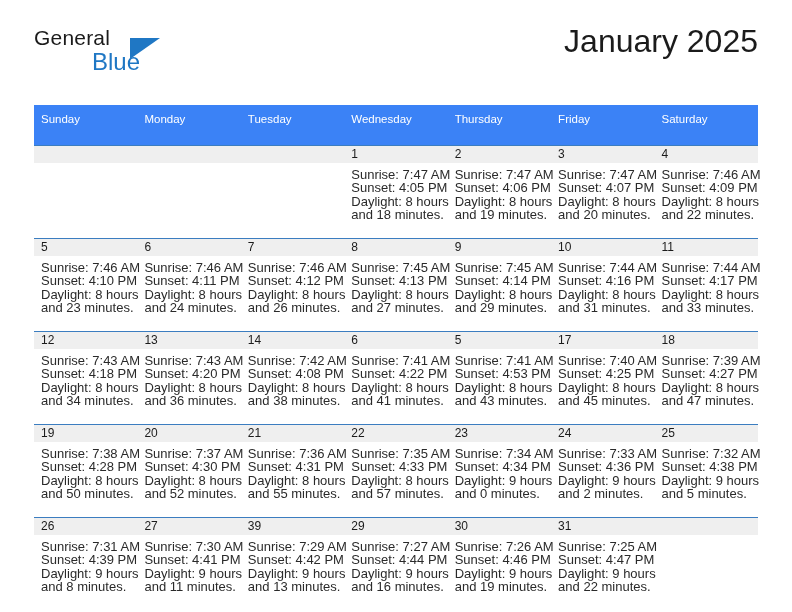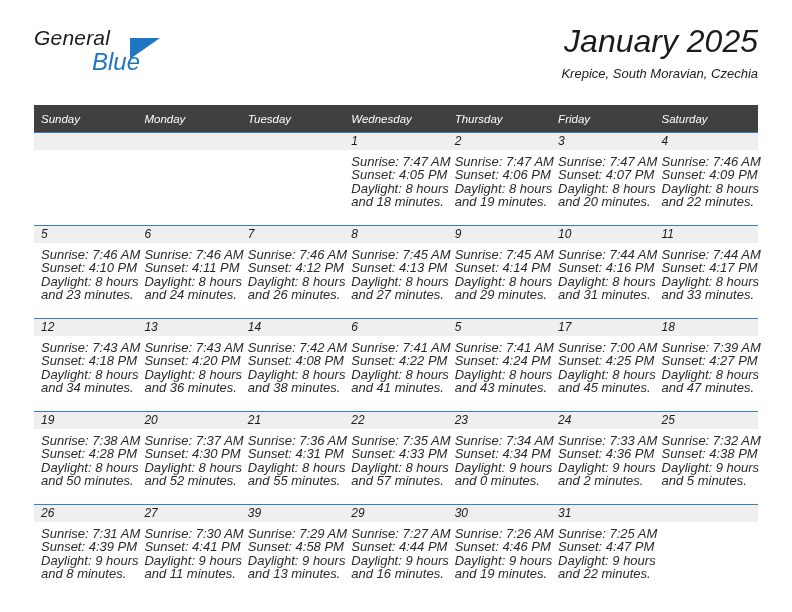--- a/index.html
+++ b/index.html
@@ -12,21 +12,20 @@
     height: 612px;
     font-family: "Liberation Sans", sans-serif;
     color: #222222;
     overflow: hidden;
   }
   .page {
     position: relative;
     width: 792px;
     height: 500px;
     box-sizing: border-box;
-    font-style: italic;
   }
 
   
   .header {
     position: absolute;
     left: 34px;
     top: 26px;
     right: 34px;
     height: 72px;
   }
@@ -86,26 +85,26 @@
   
   .calendar {
     position: absolute;
     left: 34px;
     top: 105px;
     width: 724px;
     border-collapse: collapse;
     table-layout: fixed;
   }
   .calendar th {
-    background: #404040;
+    background: #3b82f6;
     color: #ffffff;
     font-size: 11.5px;
     font-weight: normal;
     text-align: left;
-    padding: 5px 0 5px 7px;
+    padding: 5px 0 18px 7px;
     height: 17px;
     border: none;
     margin-top: 42px;
   }
   .calendar td {
     vertical-align: top;
     padding: 0;
     border: none;
     width: 103.43px;
   }
@@ -150,21 +149,20 @@
   <div class="header">
 
     <div class="brand">
       <div class="brand-general">General</div>
       <div class="brand-tri"></div>
       <div class="brand-blue">Blue</div>
     </div>
 
     <div class="titles">
       <div class="cal-title">January 2025</div>
-      <div class="cal-subtitle">Krepice, South Moravian, Czechia</div>
     </div>
 
   </div>
 
   <table class="calendar">
     <thead>
       <tr class="header-row">
         <th>Sunday</th>
         <th>Monday</th>
         <th>Tuesday</th>
@@ -359,31 +357,31 @@
                 <div>Daylight: 8 hours</div>
                 <div>and 41 minutes.</div>
               </div>
             </div>
           </td>
           <td>
             <div class="daycell">
               <div class="daynum-band">5</div>
               <div class="daybody">
                 <div>Sunrise: 7:41 AM</div>
-                <div>Sunset: 4:24 PM</div>
+                <div>Sunset: 4:53 PM</div>
                 <div>Daylight: 8 hours</div>
                 <div>and 43 minutes.</div>
               </div>
             </div>
           </td>
           <td>
             <div class="daycell">
               <div class="daynum-band">17</div>
               <div class="daybody">
-                <div>Sunrise: 7:00 AM</div>
+                <div>Sunrise: 7:40 AM</div>
                 <div>Sunset: 4:25 PM</div>
                 <div>Daylight: 8 hours</div>
                 <div>and 45 minutes.</div>
               </div>
             </div>
           </td>
           <td>
             <div class="daycell">
               <div class="daynum-band">18</div>
               <div class="daybody">
@@ -495,21 +493,21 @@
                 <div>Daylight: 9 hours</div>
                 <div>and 11 minutes.</div>
               </div>
             </div>
           </td>
           <td>
             <div class="daycell">
               <div class="daynum-band">39</div>
               <div class="daybody">
                 <div>Sunrise: 7:29 AM</div>
-                <div>Sunset: 4:58 PM</div>
+                <div>Sunset: 4:42 PM</div>
                 <div>Daylight: 9 hours</div>
                 <div>and 13 minutes.</div>
               </div>
             </div>
           </td>
           <td>
             <div class="daycell">
               <div class="daynum-band">29</div>
               <div class="daybody">
                 <div>Sunrise: 7:27 AM</div>

